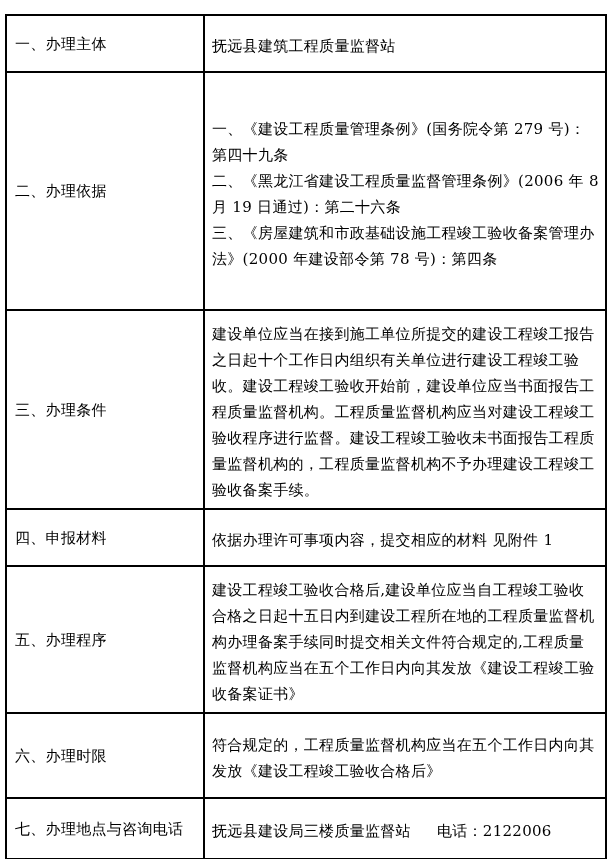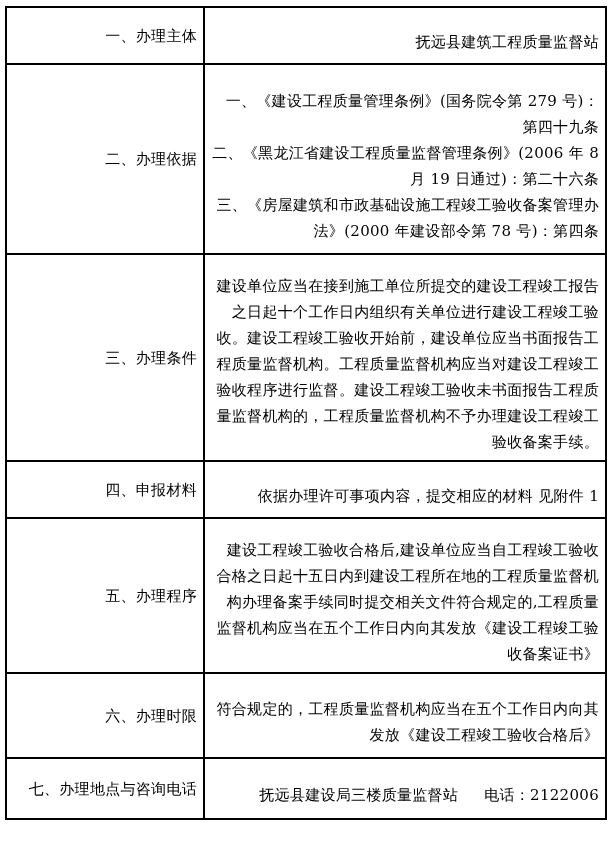--- a/index.html
+++ b/index.html
@@ -19,45 +19,44 @@
   }
   .page{
     position:relative;
     width:609px;
     height:859px;
     background:var(--bg);
   }
   table.doc-table{
     position:absolute;
     left:5px;
-    top:6px;
+    top:14px;
     width:600px;
     border-collapse:collapse;
     table-layout:fixed;
-    text-align:right;
   }
   table.doc-table td{
     border:2px solid var(--border);
     vertical-align:middle;
     font-size:15px;
     line-height:26px;
     letter-spacing:0.3px;
     word-break:break-all;
   }
   td.label-cell{
     width:198px;
     padding:4px 6px 4px 8px;
   }
   td.content-cell{
     width:402px;
-    padding:18px 6px 5px 7px;
+    padding:10px 6px 5px 7px;
   }
   
   tr.r0 td{height:57px;}
-  tr.r1 td{height:190px;margin-top:28px;}
+  tr.r1 td{height:238px;margin-top:28px;}
   tr.r2 td{height:176px;}
   tr.r3 td{height:57px;}
   tr.r4 td{height:145px;}
   tr.r5 td{height:85px;}
   tr.r6 td{height:61px;}
   .phone{
     margin-left:26px;
     white-space:nowrap;
   }
 </style>

